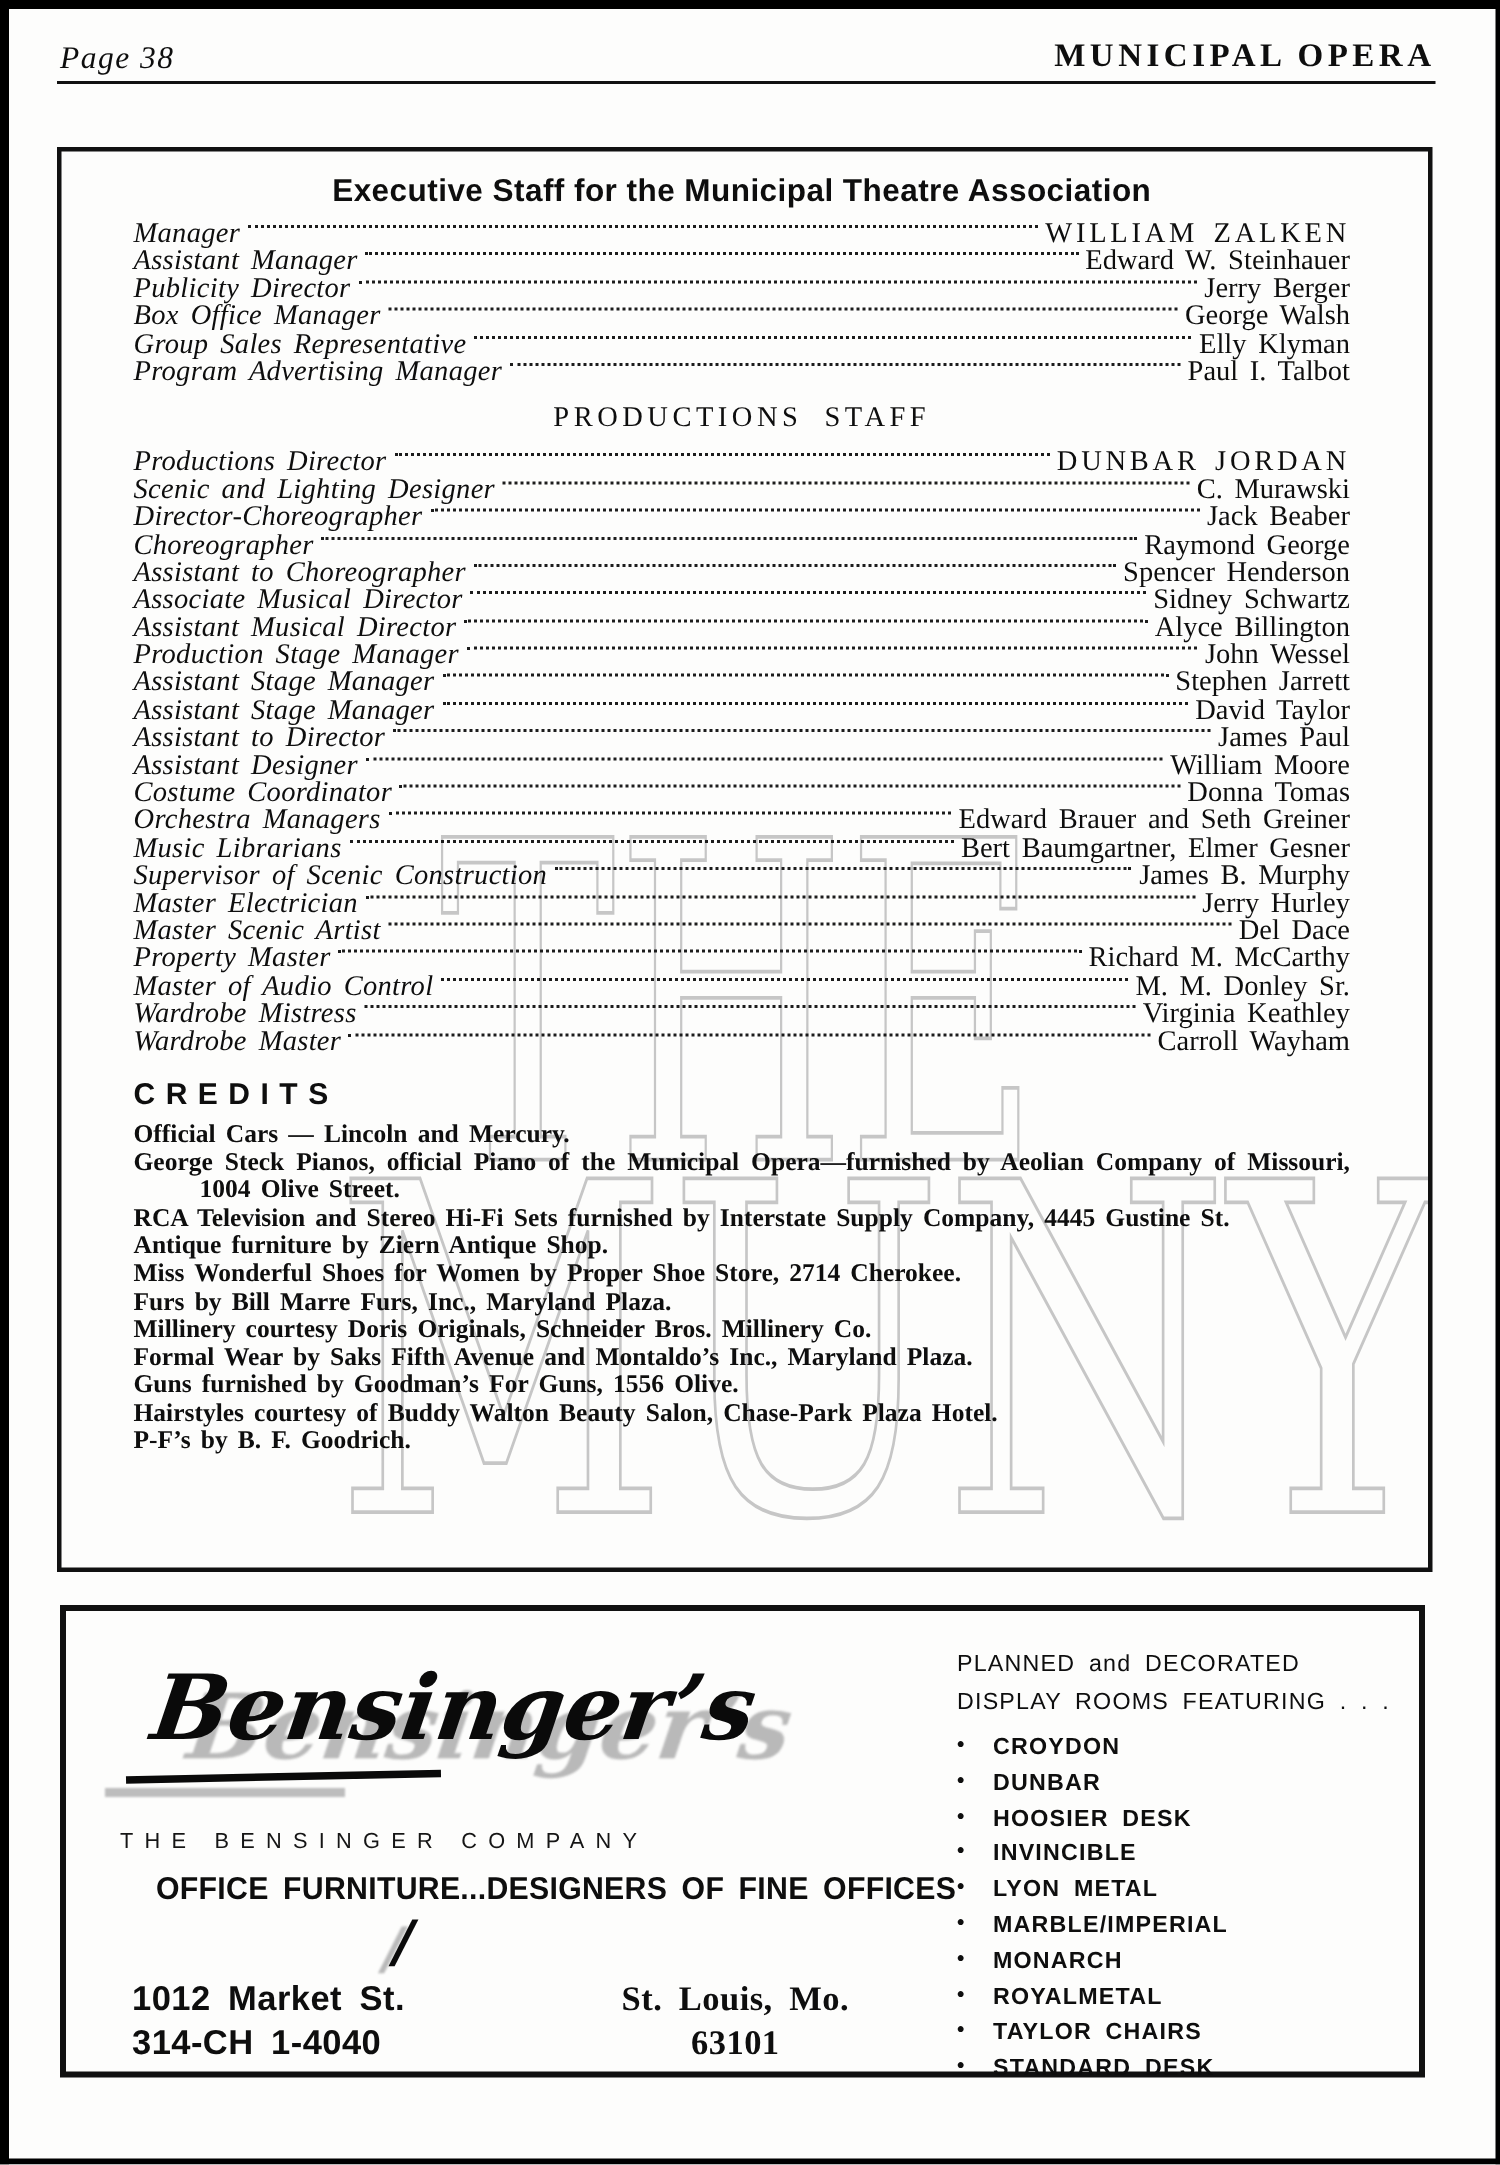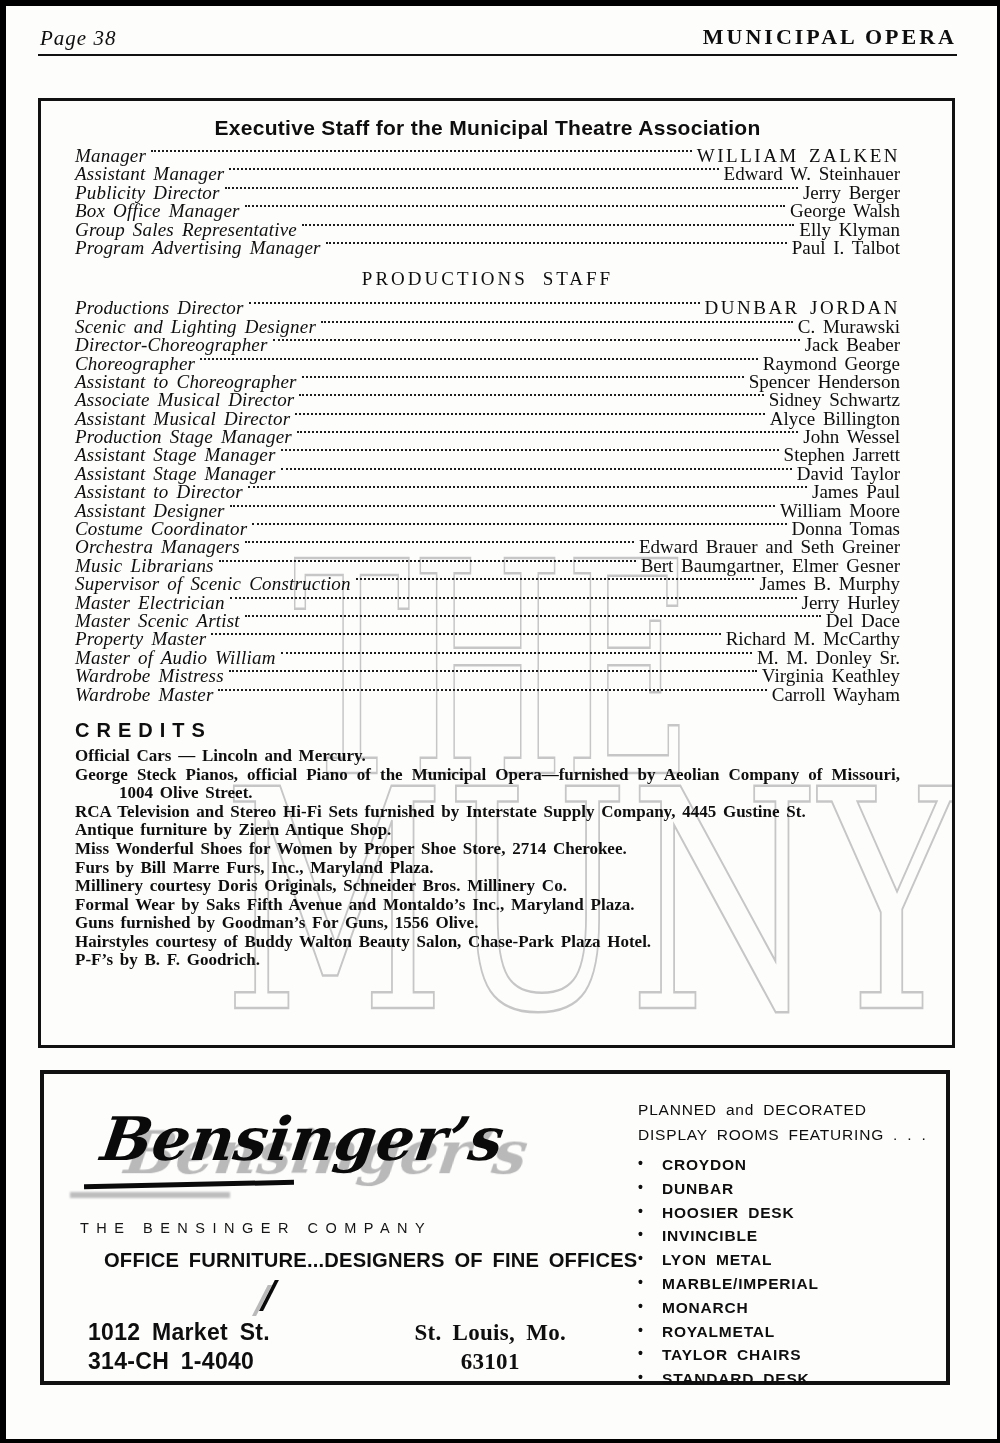--- a/index.html
+++ b/index.html
@@ -37,21 +37,21 @@
   
   .main-box {
     position: absolute; left: 38px; top: 98px;
     width: 917px; height: 950px;
     border: 3px solid #111;
     background: transparent;
   }
   .watermark { position: absolute; left: 0; top: 0; width: 911px; height: 944px; z-index: 0; pointer-events: none; }
   .main-content {
     position: relative; z-index: 1;
-    padding: 14px 52px 0 34px;
+    padding: 14px 52px 0 48px;
   }
 
   .section-title-exec {
     text-align: center;
     font-family: "Liberation Sans", sans-serif;
     font-weight: bold; font-size: 21px;
     line-height: 26px; margin-bottom: 6px;
     letter-spacing: 0.3px;
   }
   .section-title-prod {
@@ -340,21 +340,21 @@
           <span class="staff-name">Del Dace</span>
         </div>
 
         <div class="staff-row">
           <span class="staff-role">Property Master</span>
           <span class="leader"></span>
           <span class="staff-name">Richard M. McCarthy</span>
         </div>
 
         <div class="staff-row">
-          <span class="staff-role">Master of Audio William</span>
+          <span class="staff-role">Master of Audio Control</span>
           <span class="leader"></span>
           <span class="staff-name">M. M. Donley Sr.</span>
         </div>
 
         <div class="staff-row">
           <span class="staff-role">Wardrobe Mistress</span>
           <span class="leader"></span>
           <span class="staff-name">Virginia Keathley</span>
         </div>
 

